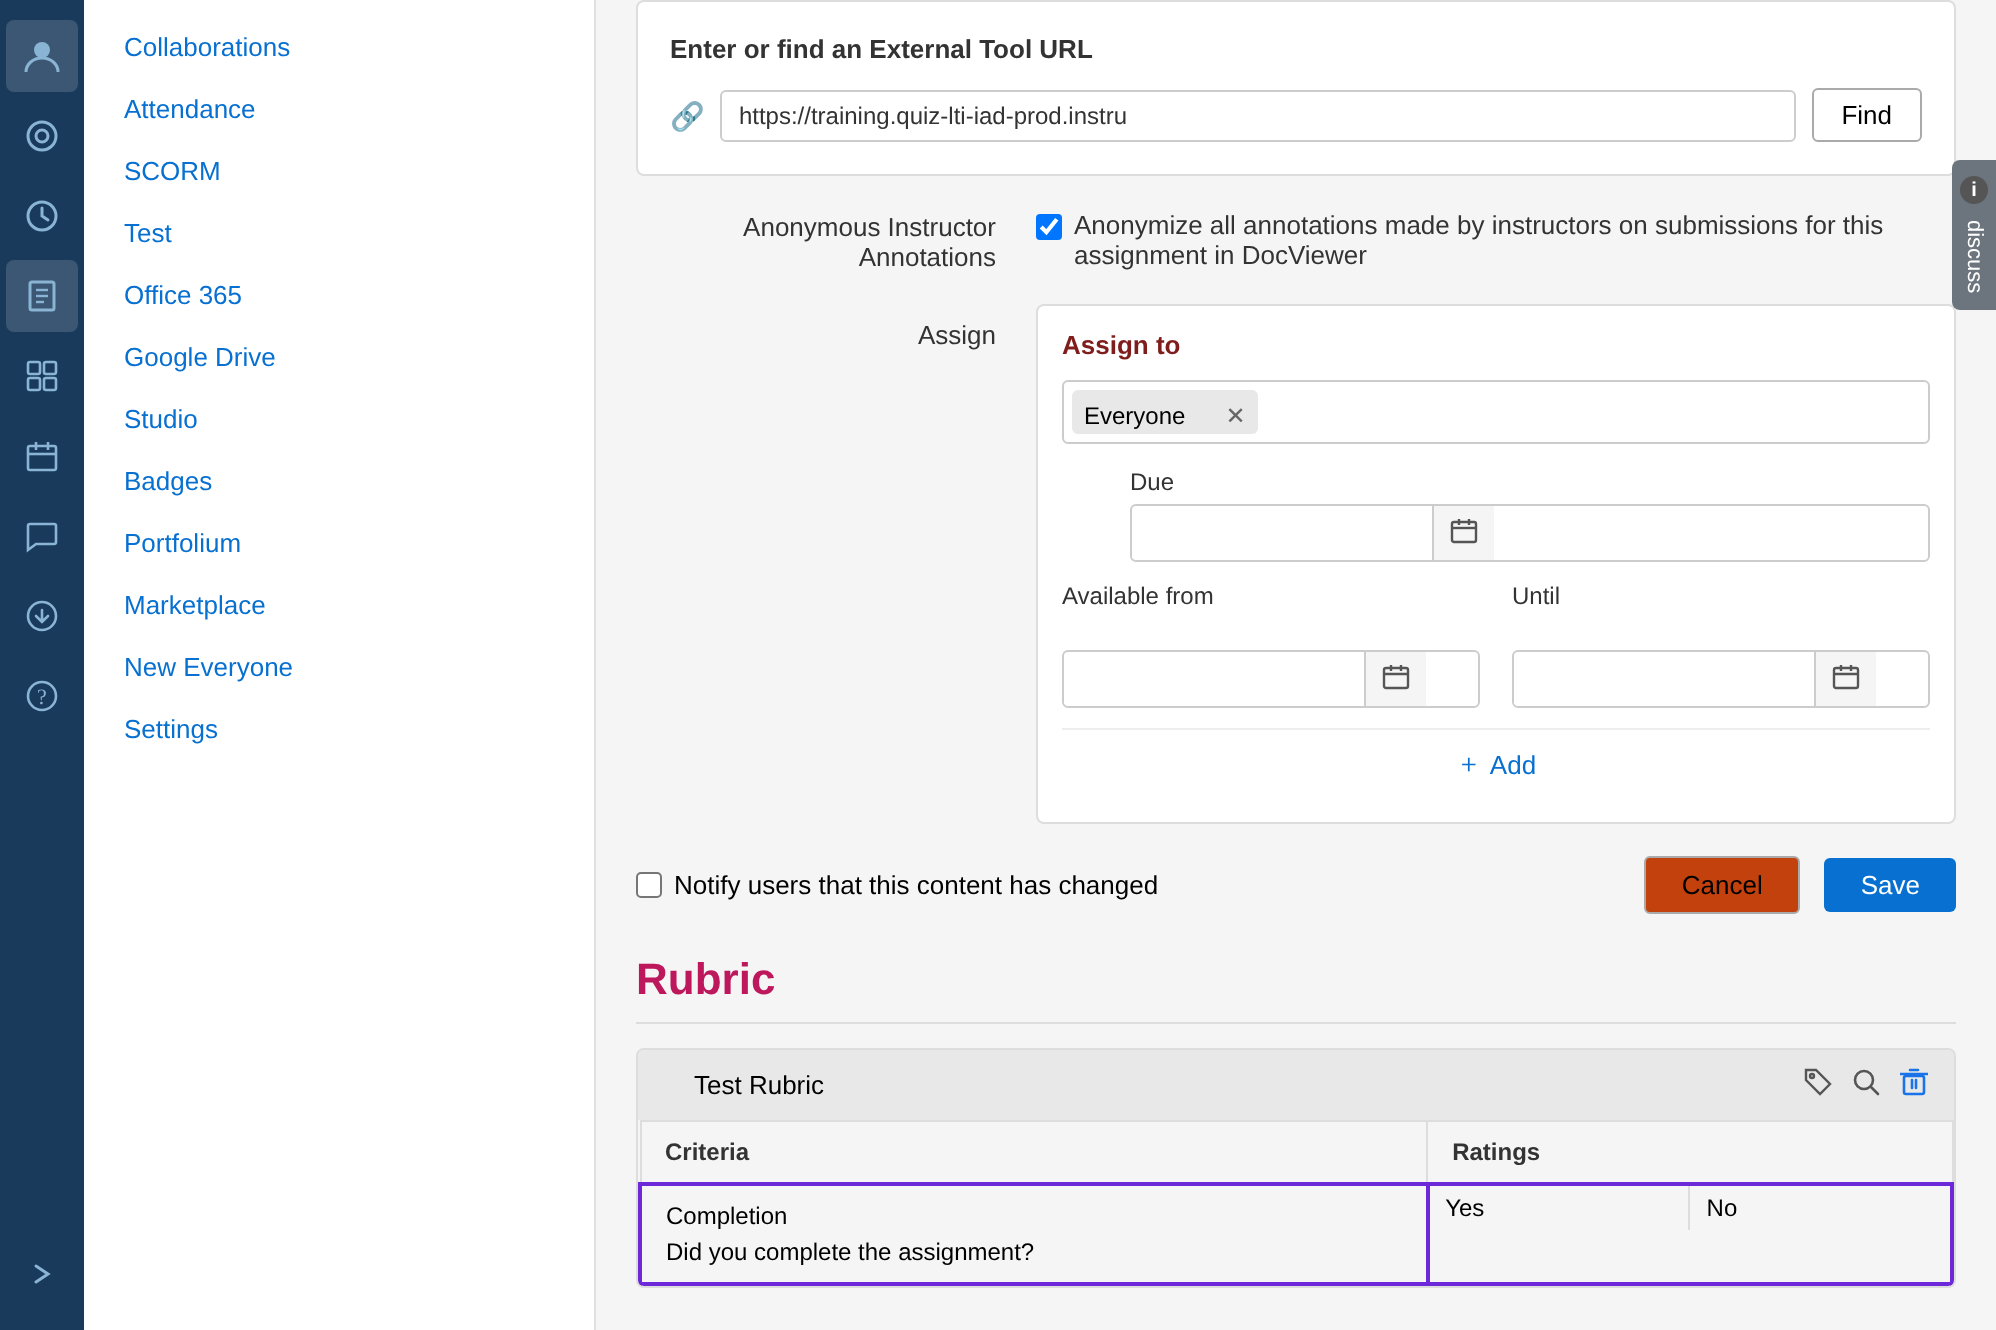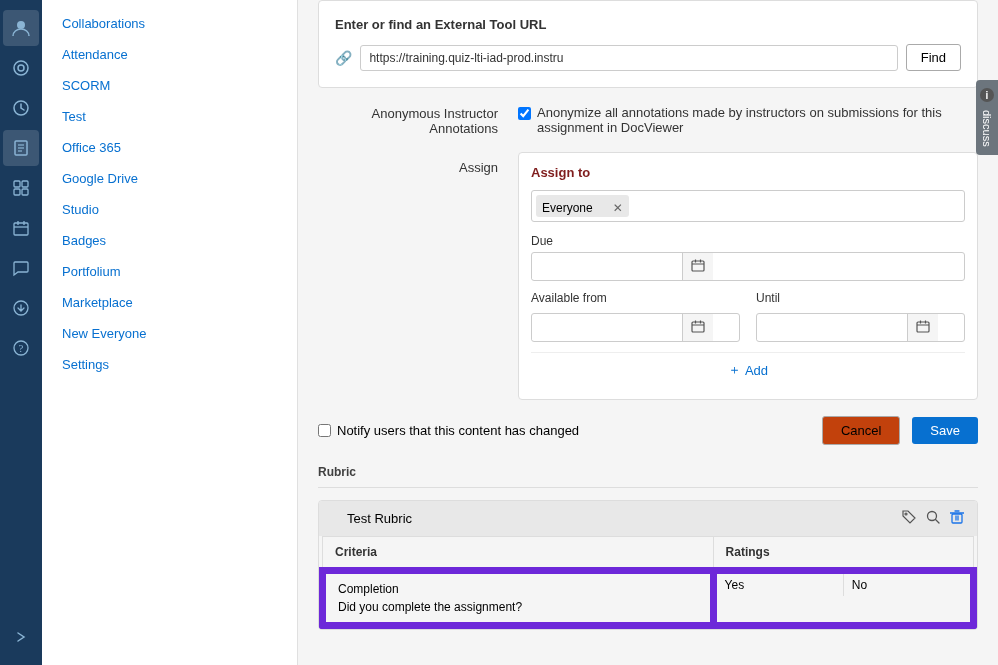--- a/index.html
+++ b/index.html
@@ -175,20 +175,21 @@
       padding: 2px 6px;
       display: flex;
       align-items: flex-end;
       gap: 20px;
       font-size: 12px;
     }
     .tag-remove { cursor: pointer; color: #666; font-size: 12px; }
 
     .date-row {
       margin-bottom: 10px;
+      margin-left: 34px;
     }
     .date-label {
       font-size: 12px;
       color: #333;
       margin-bottom: 4px;
       font-weight: 500;
     }
     .date-field {
       display: flex;
       align-items: center;
@@ -211,21 +212,21 @@
       cursor: pointer;
       font-size: 13px;
     }
 
     .date-row-split {
       display: flex;
       gap: 16px;
       margin-bottom: 10px;
     }
     .date-col { flex: 1; }
-    .date-col-label { font-size: 12px; color: #333; margin-bottom: 8px; font-weight: 500; }
+    .date-col-label { font-size: 12px; color: #333; margin-bottom: 20px; font-weight: 500; }
 
     .add-row {
       display: flex;
       align-items: center;
       justify-content: center;
       padding: 8px;
       border-top: 1px solid #eee;
       margin-top: 8px;
     }
     .add-btn {
@@ -266,23 +267,23 @@
       color: white;
       border: none;
       border-radius: 3px;
       cursor: pointer;
       font-size: 13px;
     }
 
     
     .rubric-section { }
     .rubric-title {
-      font-size: 12px;
+      font-size: 22px;
       font-weight: 600;
-      color: #404040;
+      color: #be185d;
       margin-bottom: 0;
       padding-bottom: 8px;
       border-bottom: 1px solid #ddd;
     }
     .rubric-table-wrapper {
       border: 1px solid #ddd;
       border-radius: 4px;
       overflow: hidden;
       margin-top: 12px;
     }
@@ -313,21 +314,21 @@
     .rubric-table th {
       background: #f5f5f5;
       border: 1px solid #ddd;
       padding: 8px 12px;
       text-align: left;
       font-size: 12px;
       font-weight: 600;
       color: #333;
     }
     .rubric-table td {
-      border: 7px solid #6d28d9;
+      border: 2px solid #6d28d9;
       padding: 8px 12px;
       font-size: 12px;
       vertical-align: top;
     }
     .rubric-table .criteria-col { width: 60%; }
     .rubric-table .ratings-col { width: 40%; }
     .ratings-cell { display: flex; gap: 0; }
     .rating-item {
       flex: 1;
       border-right: 1px solid #ddd;

